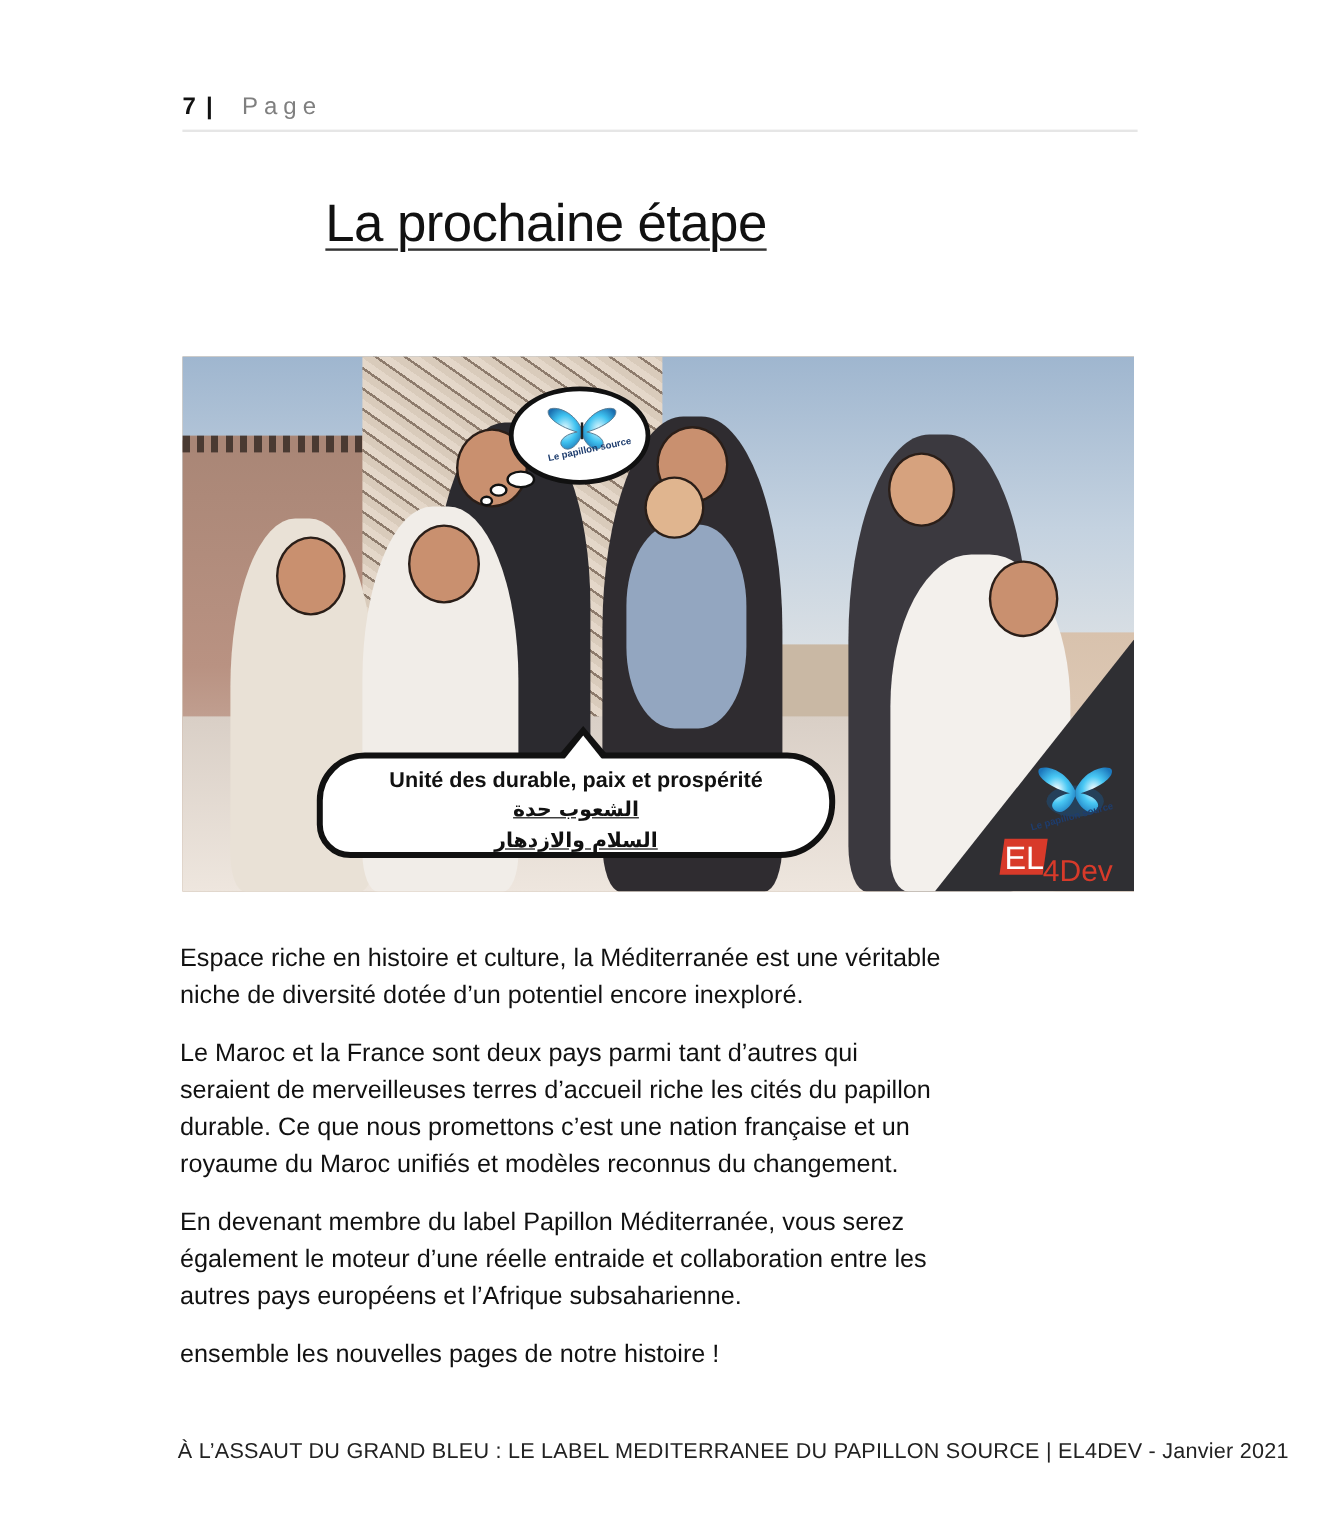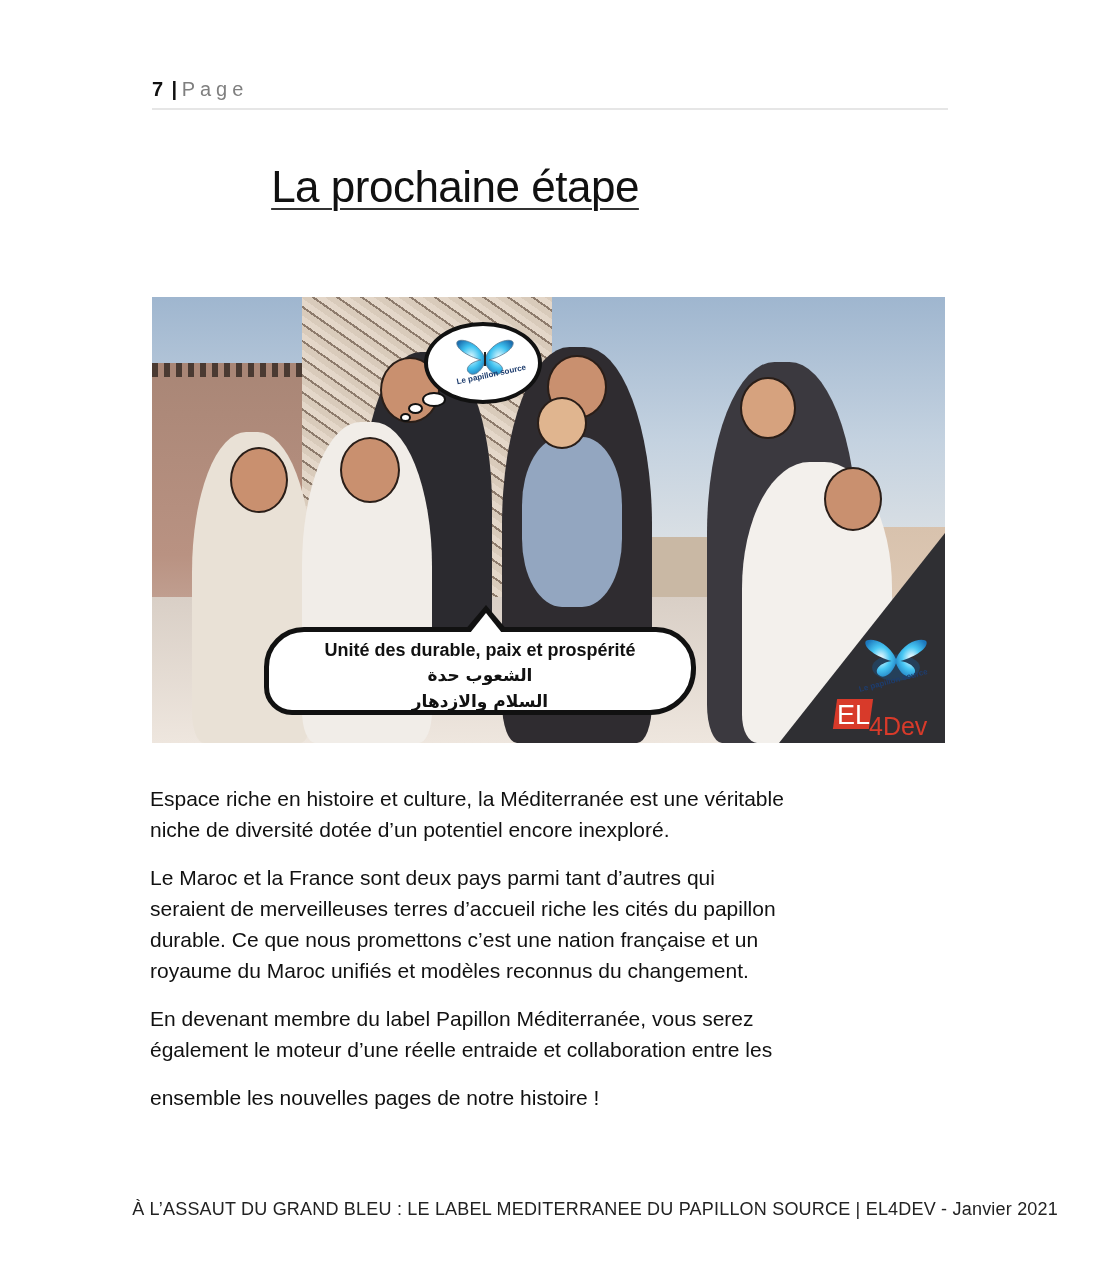--- a/index.html
+++ b/index.html
@@ -3,21 +3,21 @@
 <meta charset="utf-8">
 <style>
   html, body { margin: 0; padding: 0; background: #ffffff; }
   body { width: 1098px; height: 1280px; position: relative; overflow: hidden;
          font-family: "Liberation Sans", "DejaVu Sans", sans-serif; color: #111; }
 
   .page-header { position: absolute; left: 152px; top: 78px; width: 796px; height: 30px;
                  border-bottom: 2px solid #e6e6e6; }
   .page-num { font-weight: bold; font-size: 20px; color: #111; }
   .page-sep { font-weight: bold; font-size: 20px; color: #111; margin-left: 4px; }
-  .page-word { font-size: 20px; color: #7f7f7f; letter-spacing: 5px; margin-left: 0; }
+  .page-word { font-size: 20px; color: #7f7f7f; letter-spacing: 5px; margin-left: 20px; }
 
   .title { position: absolute; left: 0; top: 162px; width: 910px; text-align: center;
            font-size: 44px; font-weight: normal; margin: 0; color: #111; }
   .title span { text-decoration: underline; text-decoration-thickness: 2px;
                 text-underline-offset: 6px; text-decoration-color: #333; letter-spacing: -0.5px; }
 
   
   .illustration { position: absolute; left: 152px; top: 297px; width: 793px; height: 446px;
                   overflow: hidden; background: #c9b8a4; }
   .sky { position: absolute; left: 0; top: 0; width: 100%; height: 240px;
@@ -74,35 +74,35 @@
                    background: #fff; border: 5px solid #111; border-radius: 40px 40px 46px 28px;
                    text-align: center; padding-top: 6px; box-sizing: border-box; }
   .speech-tail { position: absolute; left: 312px; top: 308px; width: 0; height: 0;
                  border-left: 22px solid transparent; border-right: 22px solid transparent;
                  border-bottom: 26px solid #111; }
   .speech-tail-inner { position: absolute; left: 318px; top: 316px; width: 0; height: 0;
                        border-left: 16px solid transparent; border-right: 16px solid transparent;
                        border-bottom: 20px solid #fff; }
   .speech-line-fr { font-weight: bold; font-size: 18px; color: #111; line-height: 24px; }
   .speech-line-ar { font-weight: bold; font-size: 17px; color: #111; line-height: 26px;
-                    font-family: "DejaVu Sans", sans-serif; }
+                    font-family: "DejaVu Sans", sans-serif; text-decoration: underline; }
 
   .el4dev-logo { position: absolute; right: 14px; bottom: 14px; height: 30px; width: 96px; }
   .el4dev-badge { position: absolute; left: 0; top: 0; width: 36px; height: 30px; background: #d83a2a;
                   transform: skewX(-8deg); }
   .el4dev-el { position: absolute; left: 2px; top: 1px; font-size: 27px; color: #ffffff; }
   .el4dev-rest { position: absolute; left: 34px; top: 13px; font-size: 25px; color: #d83a2a; }
 
   
   .body-text { position: absolute; left: 150px; top: 783px; width: 796px; text-align: left;
                font-size: 21px; line-height: 31px; color: #111; }
   .body-text p { margin: 0 0 17px 0; }
   .body-text p span { display: block; }
 
-  .footer { position: absolute; right: 40px; top: 1199px; font-size: 18px; color: #222;
+  .footer { position: absolute; right: 24px; top: 1199px; font-size: 18px; color: #222;
             letter-spacing: 0.2px; margin-left: 40px; }
 </style>
 </head>
 <body>
 
 <div class="page-header">
   <span class="page-num">7</span>
   <span class="page-sep">|</span>
   <span class="page-word">Page</span>
 </div>
@@ -191,19 +191,20 @@
   </p>
   <p>
     <span>Le Maroc et la France sont deux pays parmi tant d’autres qui</span>
     <span>seraient de merveilleuses terres d’accueil riche les cités du papillon</span>
     <span>durable. Ce que nous promettons c’est une nation française et un</span>
     <span>royaume du Maroc unifiés et modèles reconnus du changement.</span>
   </p>
   <p>
     <span>En devenant membre du label Papillon Méditerranée, vous serez</span>
     <span>également le moteur d’une réelle entraide et collaboration entre les</span>
+    <span>autres pays européens et l’Afrique subsaharienne.</span>
   </p>
   <p>
     <span>ensemble les nouvelles pages de notre histoire !</span>
   </p>
 </div>
 
 <div class="footer">À L’ASSAUT DU GRAND BLEU : LE LABEL MEDITERRANEE DU PAPILLON SOURCE | EL4DEV - Janvier 2021</div>
 
 </body></html>

